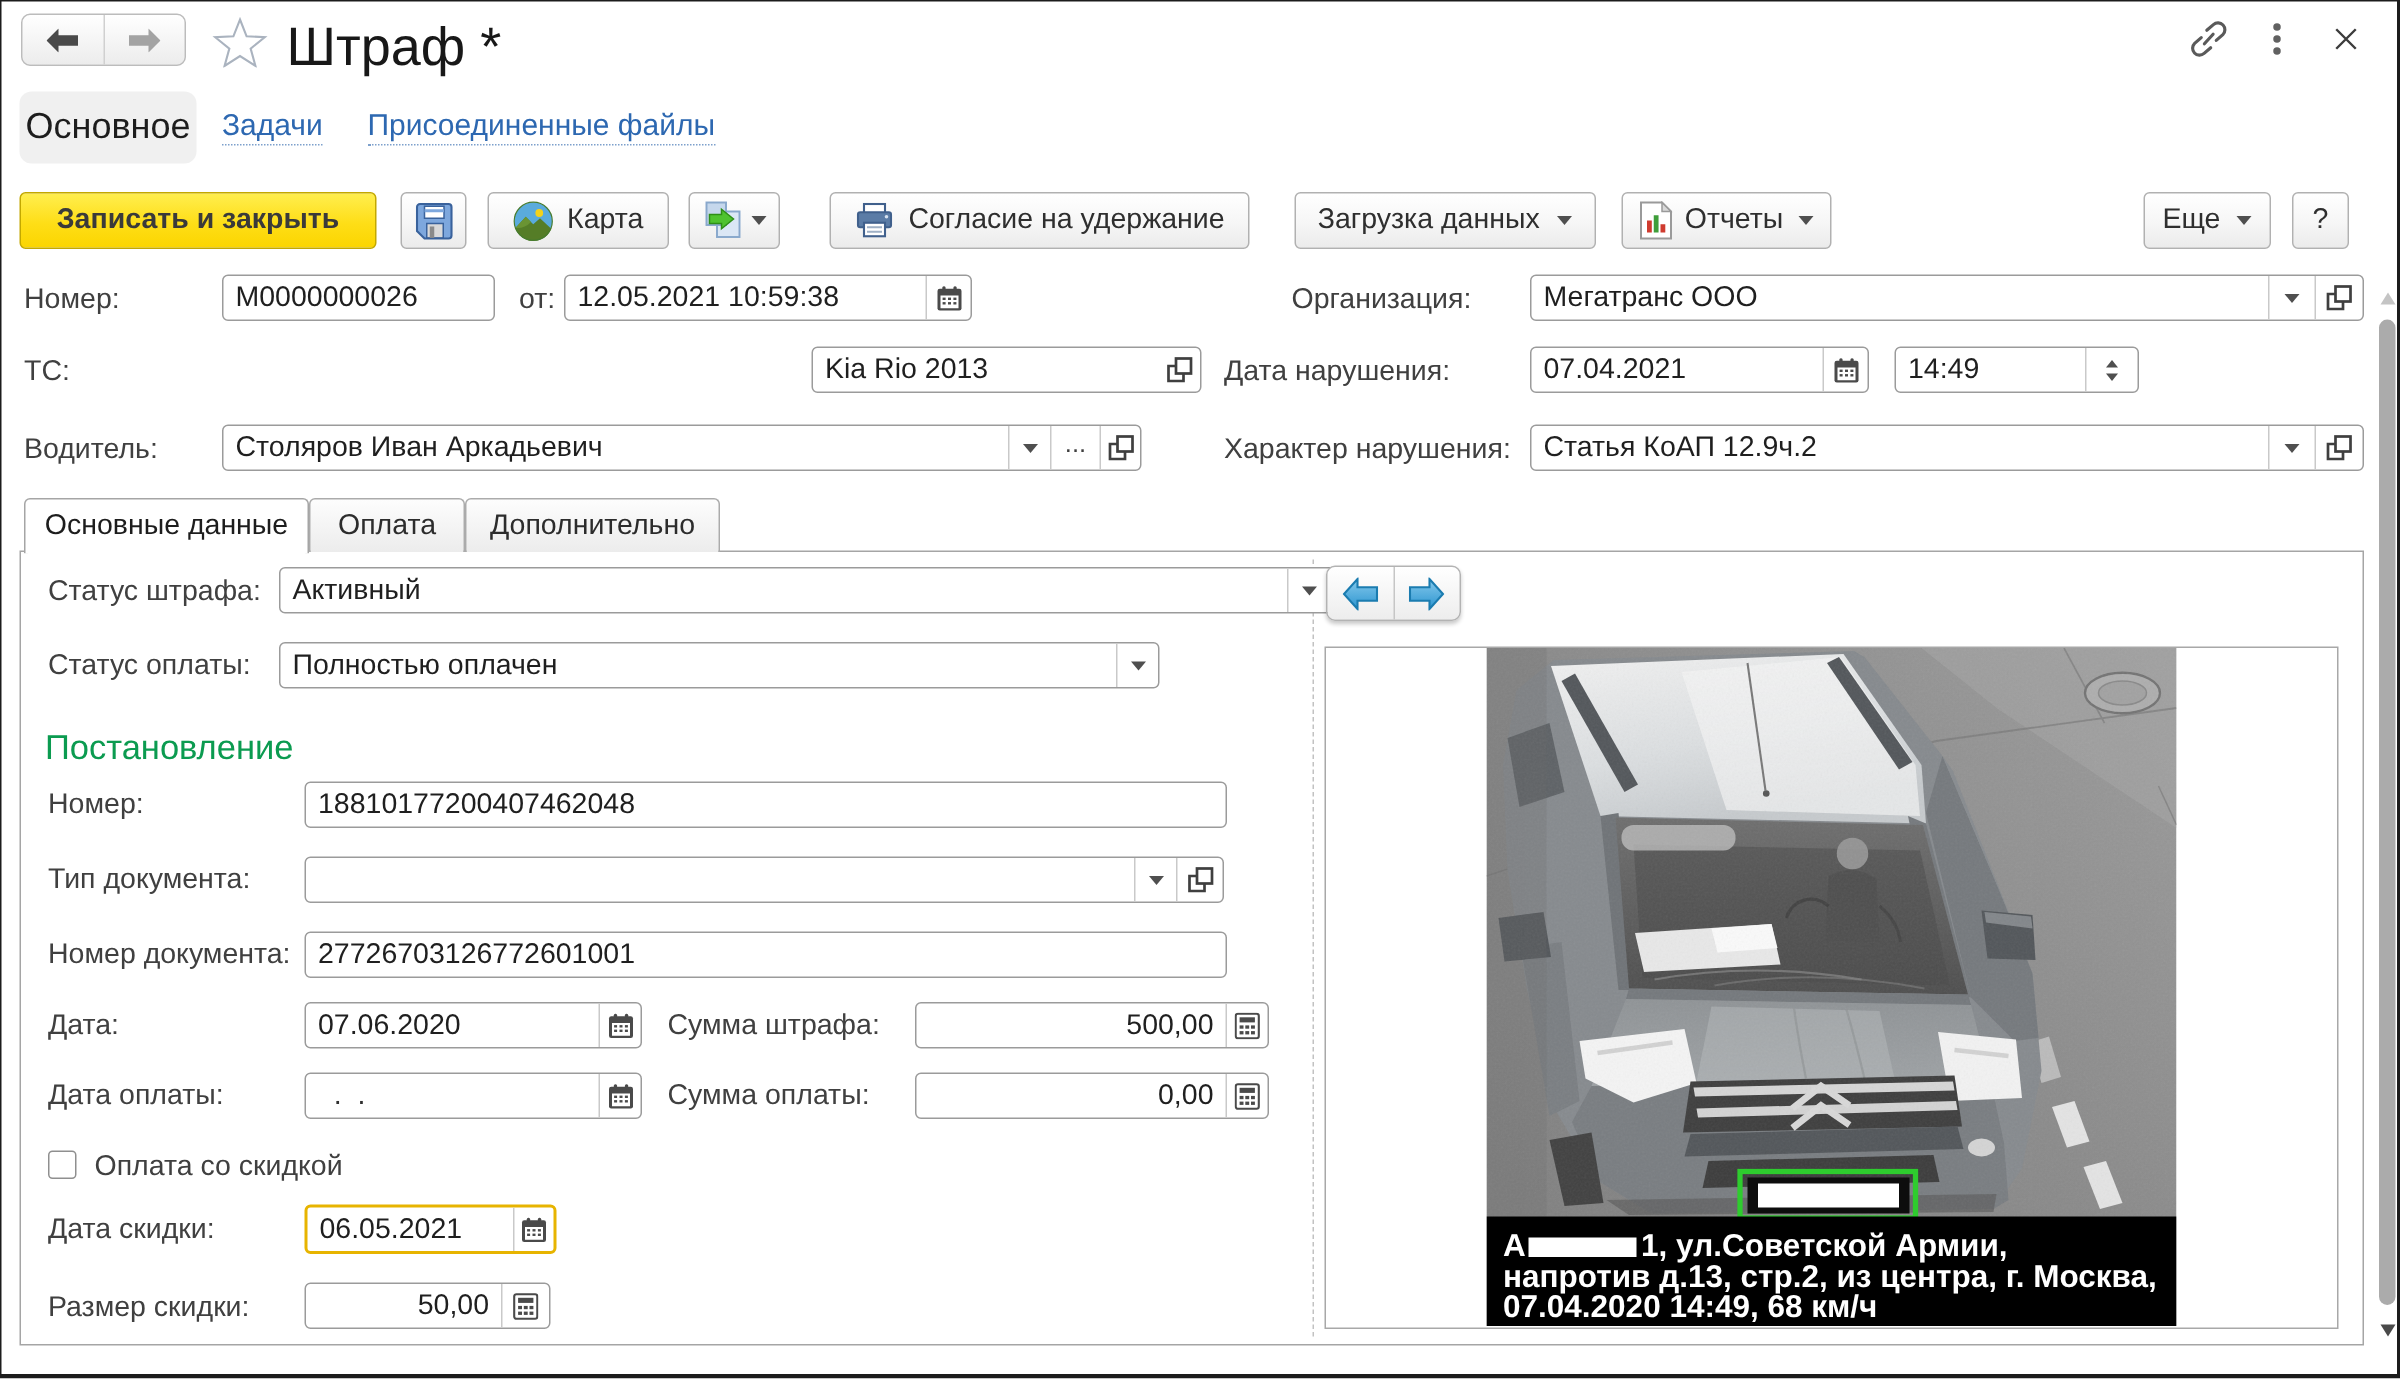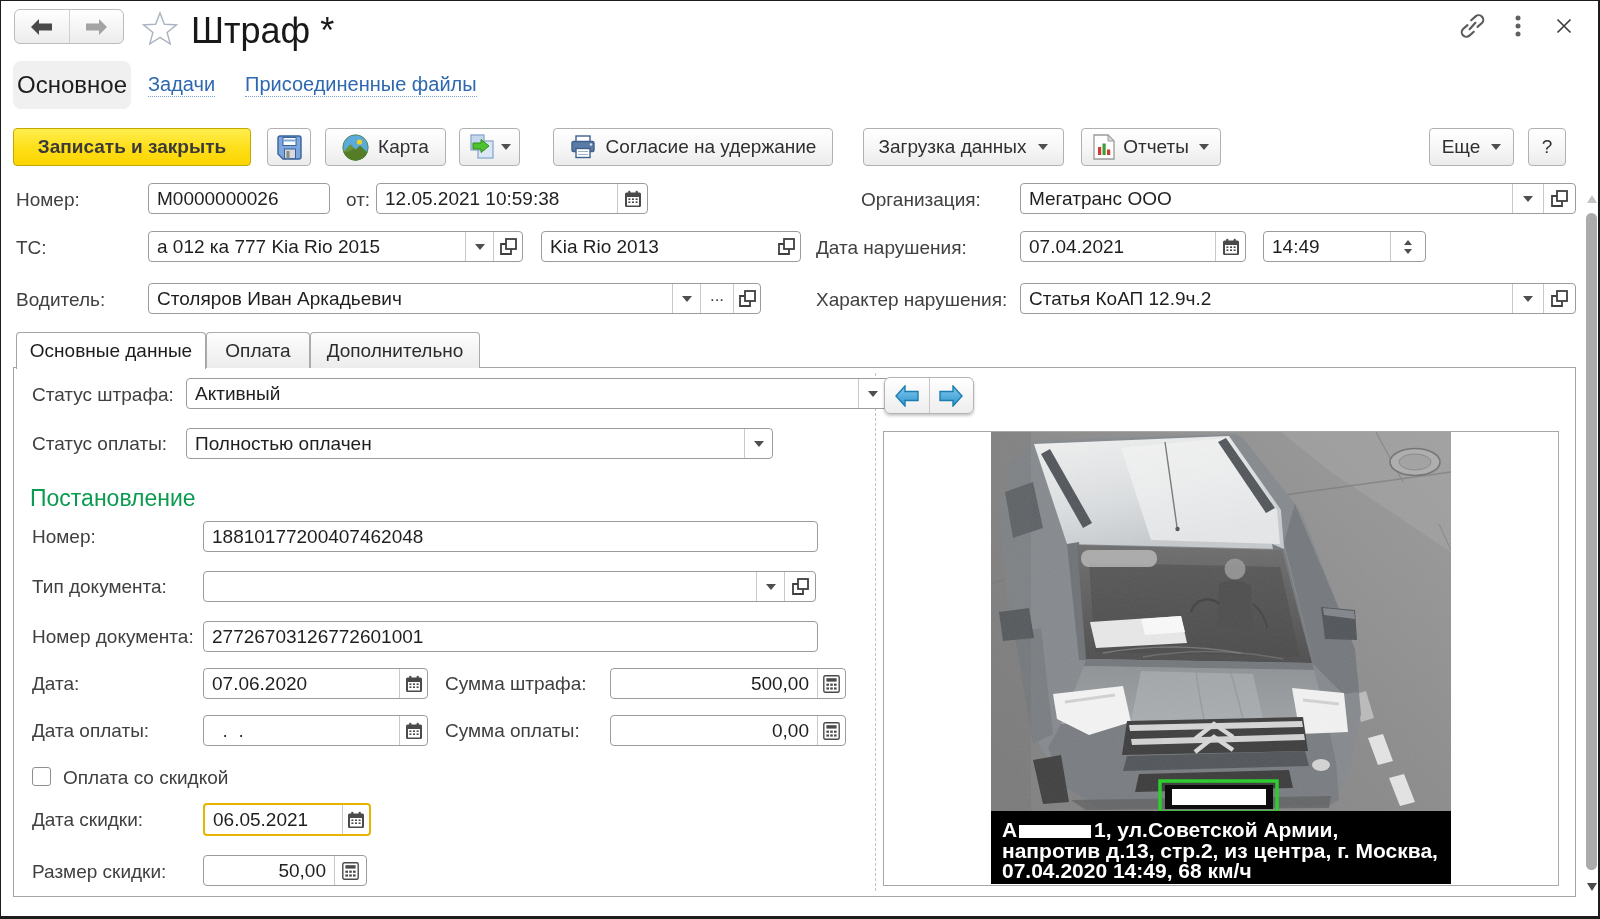--- a/index.html
+++ b/index.html
@@ -166,32 +166,20 @@
       </div>
     <div class="cell" style="width:32px;">
         <svg width="19" height="19" viewBox="0 0 19 19" fill="none" stroke="#3f3f3f" stroke-width="1.8">
           <rect x="7" y="2" width="10" height="10"></rect>
           <path d="M12 12 v5 h-10 v-10 h5"></path>
         </svg>
       </div>
   </div>
 
   <div class="lbl" style="left:15px;top:236px;">ТС:</div>
-  <div class="inp" style="left:147px;top:230px;width:375px;height:31px;">
-    <div class="tx">а 012 ка 777 Kia Rio 2015</div>
-    <div class="cell" style="width:28px;">
-        <span class="caret"></span>
-      </div>
-    <div class="cell" style="width:29px;">
-        <svg width="19" height="19" viewBox="0 0 19 19" fill="none" stroke="#3f3f3f" stroke-width="1.8">
-          <rect x="7" y="2" width="10" height="10"></rect>
-          <path d="M12 12 v5 h-10 v-10 h5"></path>
-        </svg>
-      </div>
-  </div>
   <div class="inp" style="left:540px;top:230px;width:260px;height:31px;">
     <div class="tx">Kia Rio 2013</div>
     <div class="cell" style="width:28px;border-left:none;">
         <svg width="19" height="19" viewBox="0 0 19 19" fill="none" stroke="#3f3f3f" stroke-width="1.8">
           <rect x="7" y="2" width="10" height="10"></rect>
           <path d="M12 12 v5 h-10 v-10 h5"></path>
         </svg>
       </div>
   </div>
   <div class="lbl" style="left:815px;top:236px;">Дата нарушения:</div>

